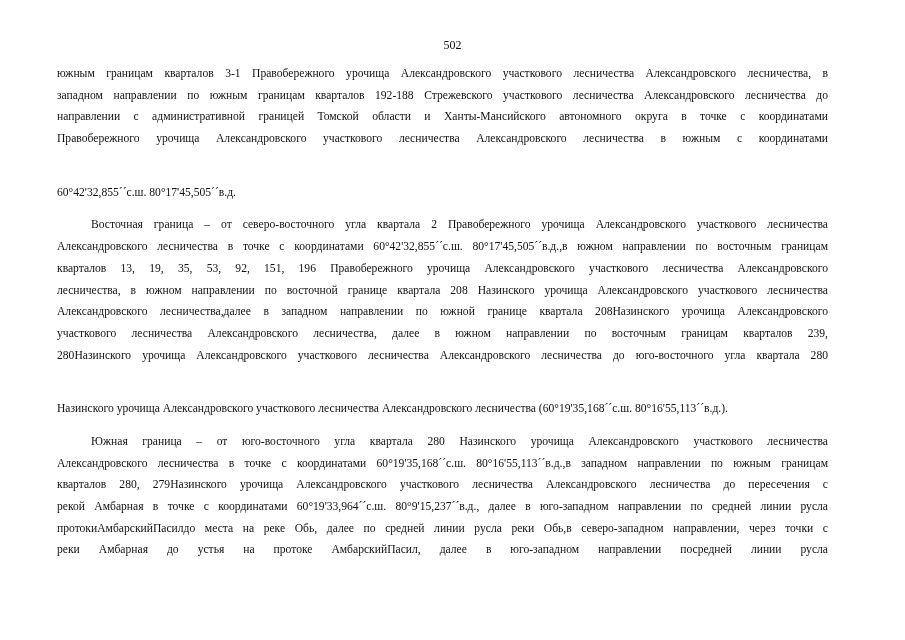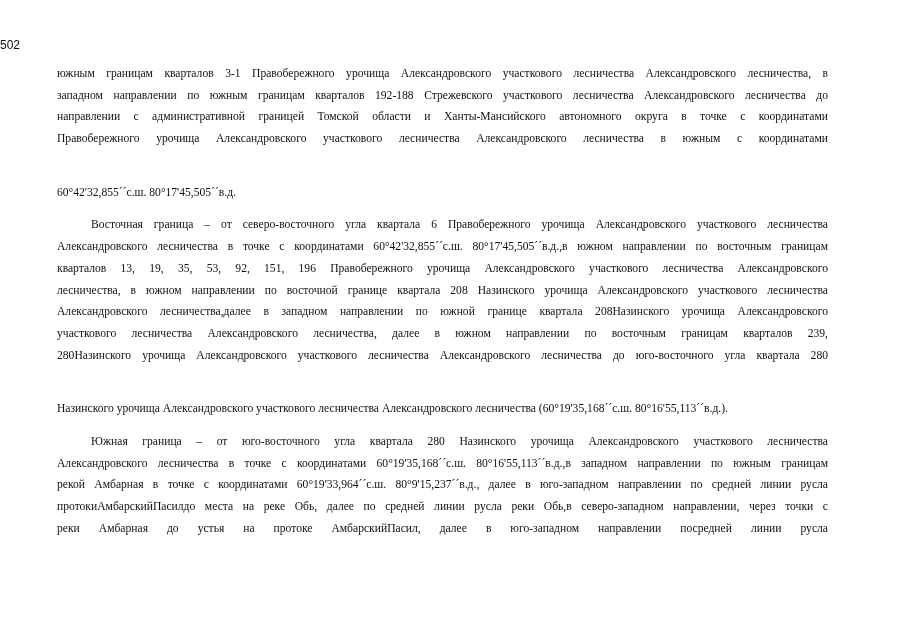--- a/index.html
+++ b/index.html
@@ -13,21 +13,22 @@
       position: relative;
       overflow: hidden;
       font-family: "Liberation Serif", "DejaVu Serif", serif;
       color: #111111;
     }
     .page-number {
       position: absolute;
       top: 38px;
       left: 0;
       width: 905px;
-      font-family: Liberation Sans, sans-serif;
+      text-align: center;
+      font-family: Liberation Serif, serif;
       font-size: 12px;
       color: #111;
     }
     .doc-body {
       position: absolute;
       left: 57px;
       top: 63px;
       width: 771px;
     }
     .line {
@@ -62,33 +63,34 @@
     <span class="line">южным границам кварталов 3-1 Правобережного урочища  Александровского участкового лесничества Александровского лесничества, в</span>
     <span class="line">западном направлении по южным границам кварталов 192-188 Стрежевского участкового лесничества Александровского лесничества до</span>
     <span class="line">направлении с административной границей Томской области и Ханты-Мансийского автономного округа в точке с координатами</span>
     <span class="line">Правобережного урочища   Александровского участкового лесничества Александровского лесничества в южным с координатами</span>
     <span class="line last">60°42'32,855´´с.ш. 80°17'45,505´´в.д.</span>
   </div>
 
   <div class="para-gap"></div>
 
   <div class="paragraph">
-    <span class="line indent">Восточная граница – от северо-восточного угла квартала 6 Правобережного урочища  Александровского участкового лесничества</span>
+    <span class="line indent">Восточная граница – от северо-восточного угла квартала 2 Правобережного урочища  Александровского участкового лесничества</span>
     <span class="line">Александровского лесничества в точке с координатами 60°42'32,855´´с.ш. 80°17'45,505´´в.д.,в южном направлении по восточным границам</span>
     <span class="line">кварталов 13, 19, 35, 53, 92, 151, 196 Правобережного урочища   Александровского участкового лесничества Александровского</span>
     <span class="line">лесничества, в южном направлении по восточной границе квартала 208 Назинского урочища  Александровского участкового лесничества</span>
     <span class="line">Александровского лесничества,далее в западном направлении по южной границе квартала 208Назинского урочища  Александровского</span>
     <span class="line">участкового лесничества Александровского лесничества, далее в южном направлении по восточным границам кварталов 239,</span>
     <span class="line">280Назинского урочища  Александровского участкового лесничества Александровского лесничества до юго-восточного угла квартала 280</span>
     <span class="line last">Назинского урочища  Александровского участкового лесничества Александровского лесничества (60°19'35,168´´с.ш. 80°16'55,113´´в.д.).</span>
   </div>
 
   <div class="para-gap"></div>
 
   <div class="paragraph">
     <span class="line indent">Южная граница – от юго-восточного угла квартала 280 Назинского урочища  Александровского участкового лесничества</span>
     <span class="line">Александровского лесничества в точке с координатами 60°19'35,168´´с.ш. 80°16'55,113´´в.д.,в западном направлении по южным границам</span>
+    <span class="line">кварталов 280, 279Назинского урочища  Александровского участкового лесничества Александровского лесничества до пересечения с</span>
     <span class="line">рекой Амбарная в точке с координатами 60°19'33,964´´с.ш. 80°9'15,237´´в.д., далее в юго-западном направлении по средней линии русла</span>
     <span class="line">протокиАмбарскийПасилдо места на реке Обь, далее по средней линии русла реки Обь,в северо-западном направлении, через точки с</span>
     <span class="line">реки Амбарная до устья на протоке АмбарскийПасил, далее в юго-западном направлении посредней линии русла</span>
   </div>
 
 </div>
 
 </body></html>

